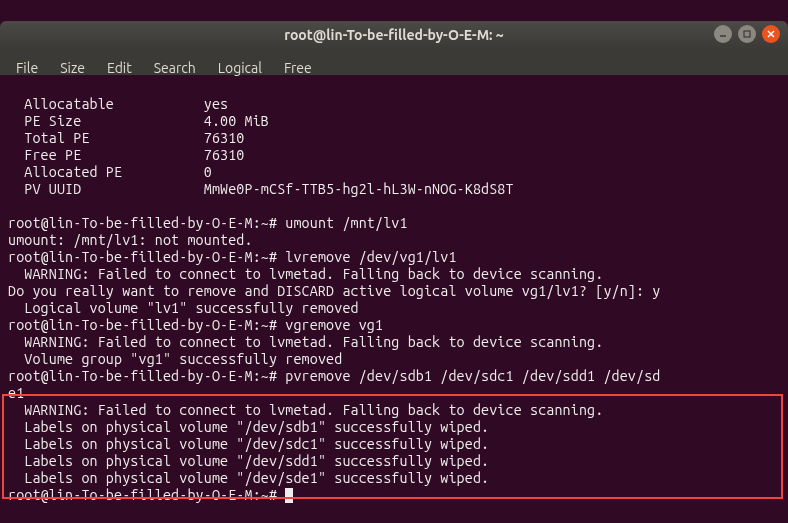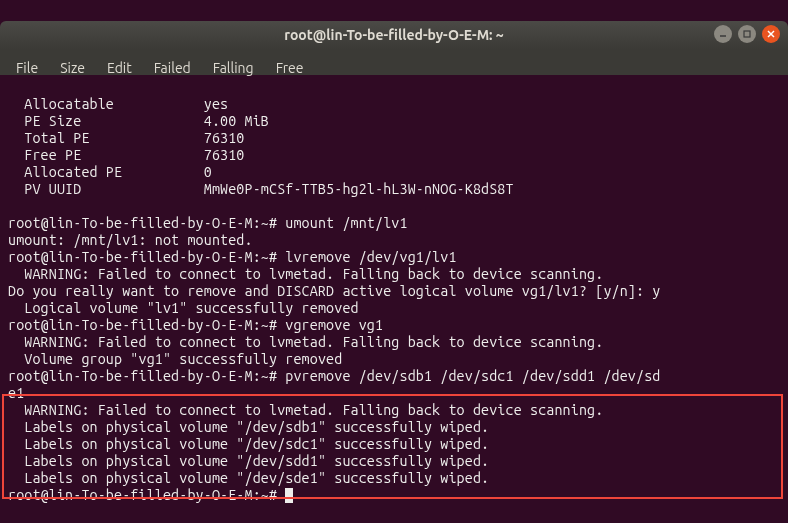--- a/index.html
+++ b/index.html
@@ -105,22 +105,22 @@
           <line x1="8" y1="2" x2="2" y2="8" stroke="#fff" stroke-width="1.5"></line>
         </svg>
     </div>
   </div>
 </div>
 
 <div class="menubar">
   <div class="menu-item">File</div>
   <div class="menu-item">Size</div>
   <div class="menu-item">Edit</div>
-  <div class="menu-item">Failed</div>
-  <div class="menu-item">Falling</div>
+  <div class="menu-item">Search</div>
+  <div class="menu-item">Logical</div>
   <div class="menu-item">Free</div>
 </div>
 
 <div class="terminal">
 <span>  Allocatable           yes</span>
 <span>  PE Size               4.00 MiB</span>
 <span>  Total PE              76310</span>
 <span>  Free PE               76310</span>
 <span>  Allocated PE          0</span>
 <span>  PV UUID               MmWe0P-mCSf-TTB5-hg2l-hL3W-nNOG-K8dS8T</span>

